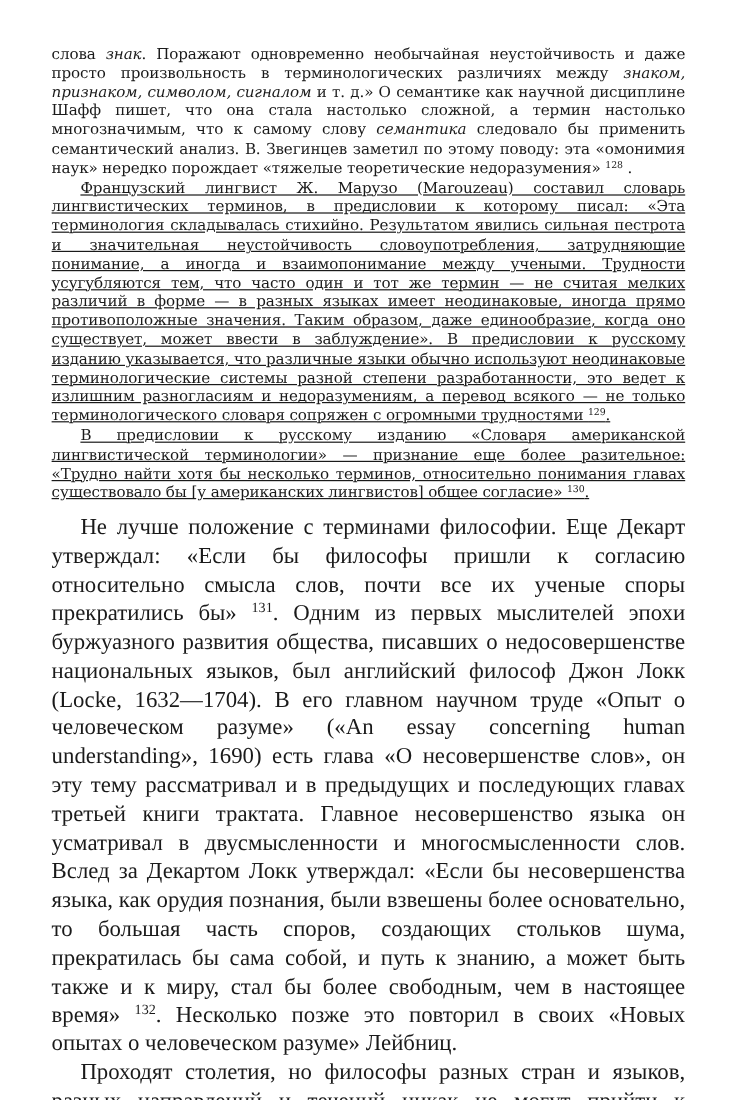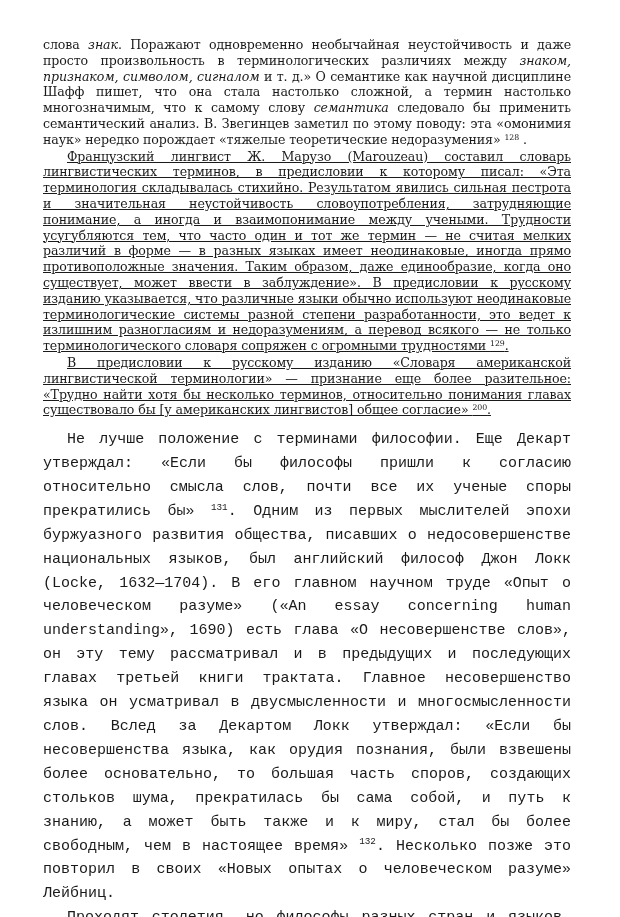--- a/index.html
+++ b/index.html
@@ -1,35 +1,35 @@
 <!DOCTYPE html>
 <html><head>
 <meta charset="utf-8">
 <style>
   html, body { margin: 0; padding: 0; background: #ffffff; }
   body { width: 620px; height: 917px; position: relative; overflow: hidden; color: #1a1a1a; }
   .page { position: absolute; left: 43px; top: 37px; width: 528px; }
   .small { font-family: "DejaVu Serif", serif; font-size: 12.6px; line-height: 15.8px; text-align: justify; margin: 0; letter-spacing: -0.1px; }
   .small.indent { text-indent: 24px; margin-top: 1px; text-decoration: underline; }
-  .large { font-family: Liberation Mono, monospace; font-size: 15px; line-height: 23.9px; text-align: justify; margin: 0; }
+  .large { font-family: Liberation Serif, serif; font-size: 19px; line-height: 23.9px; text-align: justify; margin: 0; }
   .large.indent { text-indent: 24px; }
   .gap { height: 10px; }
   sup { font-size: 0.62em; vertical-align: 0.55em; line-height: 0; margin-top: 12px; }
   i { font-style: italic; }
   .pagenum { position: absolute; left: 583px; top: 931px; font-family: "DejaVu Sans", sans-serif; font-weight: bold; font-size: 16px; color: #222; }
 </style>
 </head>
 <body>
 
 <div class="page">
   <p class="small"><span>слова </span><i>знак</i><span>. Поражают одновременно необычайная неустойчивость и даже просто произвольность в терминологических различиях между </span><i>знаком, признаком, символом, сигналом</i><span> и т. д.» О семантике как научной дисциплине Шафф пишет, что она стала настолько сложной, а термин настолько многозначимым, что к самому слову </span><i>семантика</i><span> следовало бы применить семантический анализ. В. Звегинцев заметил по этому поводу: эта «омонимия наук» нередко порождает «тяжелые теоретические недоразумения» </span><sup>128</sup><span> .</span></p>
 
   <p class="small indent"><span>Французский лингвист Ж. Марузо (Marouzeau) составил словарь лингвистических терминов, в предисловии к которому писал: «Эта терминология складывалась стихийно. Результатом явились сильная пестрота и значительная неустойчивость словоупотребления, затрудняющие понимание, а иногда и взаимопонимание между учеными. Трудности усугубляются тем, что часто один и тот же термин — не считая мелких различий в форме — в разных языках имеет неодинаковые, иногда прямо противоположные значения. Таким образом, даже единообразие, когда оно существует, может ввести в заблуждение». В предисловии к русскому изданию указывается, что различные языки обычно используют неодинаковые терминологические системы разной степени разработанности, это ведет к излишним разногласиям и недоразумениям, а перевод всякого — не только терминологического словаря сопряжен с огромными трудностями </span><sup>129</sup><span>.</span></p>
 
-  <p class="small indent"><span>В предисловии к русскому изданию «Словаря американской лингвистической терминологии» — признание еще более разительное: «Трудно найти хотя бы несколько терминов, относительно понимания главах существовало бы [у американских лингвистов] общее согласие» </span><sup>200</sup><span>.</span></p>
+  <p class="small indent"><span>В предисловии к русскому изданию «Словаря американской лингвистической терминологии» — признание еще более разительное: «Трудно найти хотя бы несколько терминов, относительно понимания главах существовало бы [у американских лингвистов] общее согласие» </span><sup>130</sup><span>.</span></p>
 
   <div class="gap"></div>
 
   <p class="large indent"><span>Не лучше положение с терминами философии. Еще Декарт утверждал: «Если бы философы пришли к согласию относительно смысла слов, почти все их ученые споры прекратились бы» </span><sup>131</sup><span>. Одним из первых мыслителей эпохи буржуазного развития общества, писавших о недосовершенстве национальных языков, был английский философ Джон Локк (Locke, 1632—1704). В его главном научном труде «Опыт о человеческом разуме» («An essay concerning human understanding», 1690) есть глава «О несовершенстве слов», он эту тему рассматривал и в предыдущих и последующих главах третьей книги трактата. Главное несовершенство языка он усматривал в двусмысленности и многосмысленности слов. Вслед за Декартом Локк утверждал: «Если бы несовершенства языка, как орудия познания, были взвешены более основательно, то большая часть споров, создающих стольков шума, прекратилась бы сама собой, и путь к знанию, а может быть также и к миру, стал бы более свободным, чем в настоящее время» </span><sup>132</sup><span>. Несколько позже это повторил в своих «Новых опытах о человеческом разуме» Лейбниц.</span></p>
 
   <p class="large indent"><span>Проходят столетия, но философы разных стран и языков, разных направлений и течений никак не могут прийти к соглашению о значении своих терминов. Да они, собственно, и не пытаются это сделать, продолжая лишь время от времени жаловаться на несовершенство слов. Таково положение с понятиями и словами-терминами и у социологов, и других обществоведов. В развитых странах терминологическая работа ведется преимущественно в тех областях науки, которые имеют отношение к технике и экономике. Все, что делают ныне терминологи по уточнению понятий и терминов и по согласованию их в разных языках, есть прибли-</span></p>
 </div>
 
 <div class="pagenum">53</div>
 

